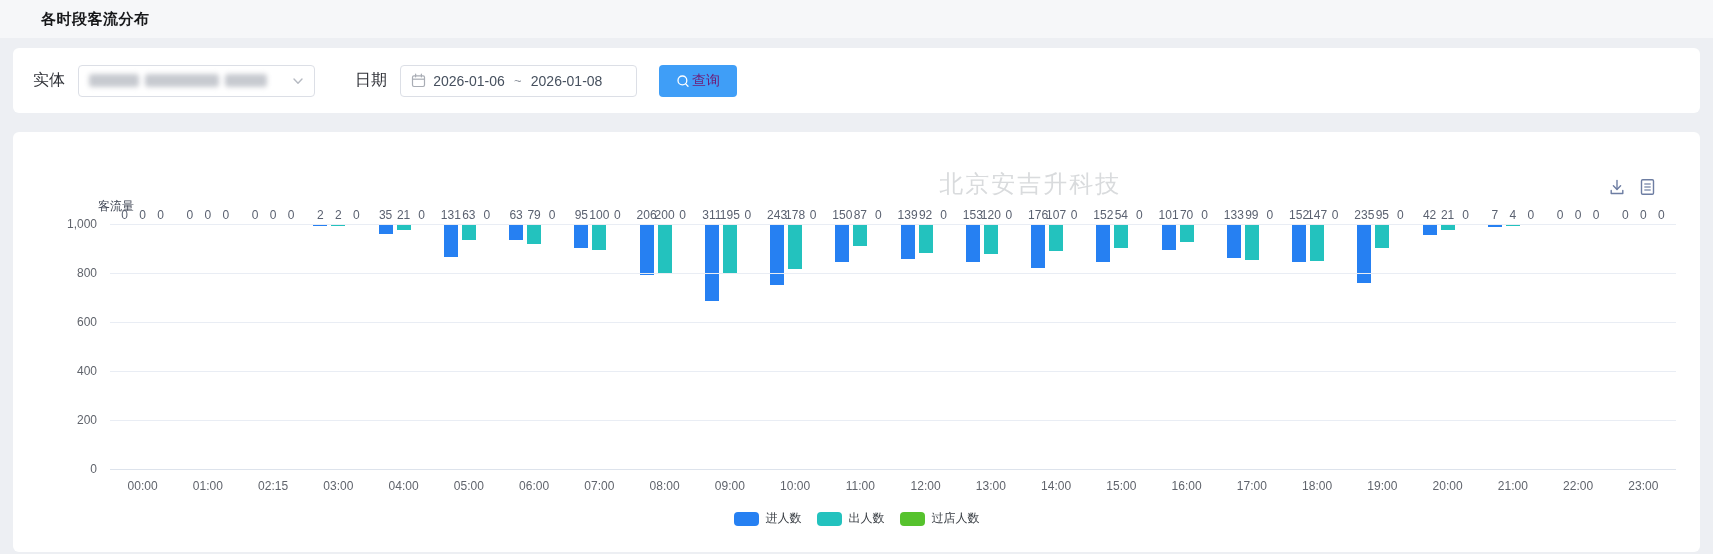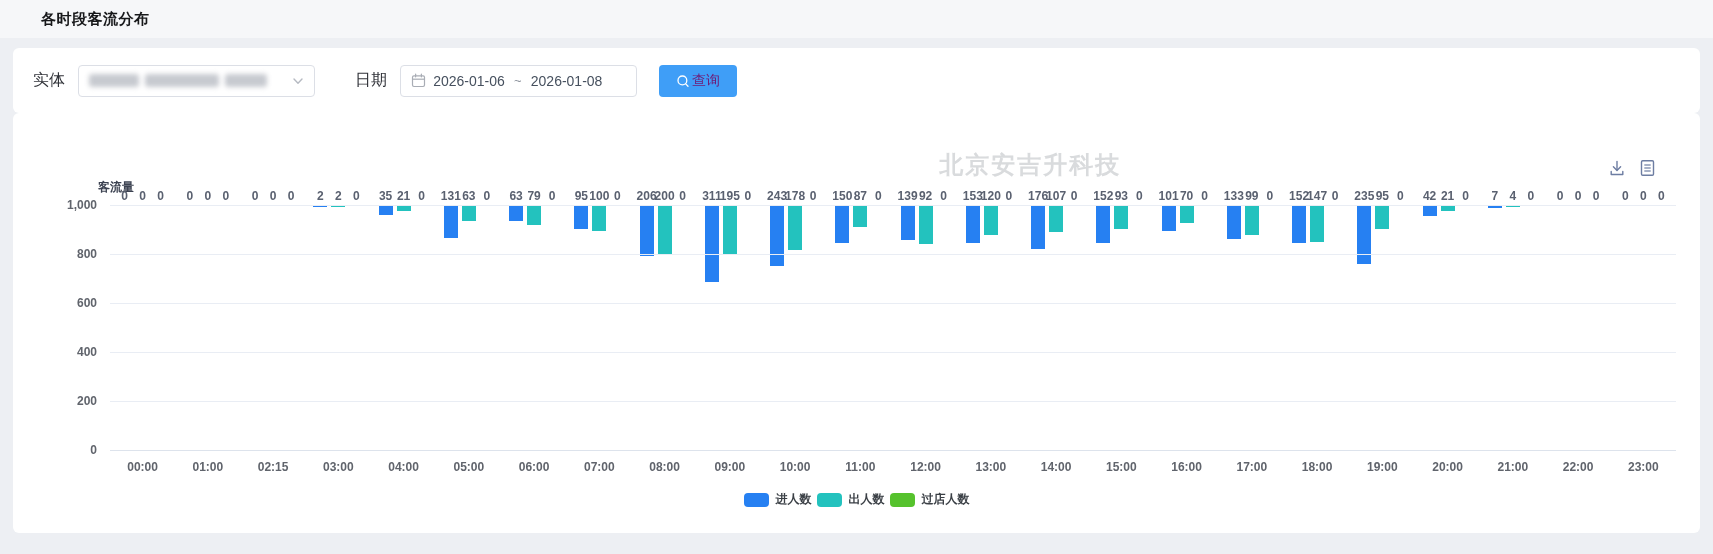--- a/index.html
+++ b/index.html
@@ -6,21 +6,21 @@
   html,body { width:1713px; height:554px; overflow:hidden; }
   body { background:#edeff3; font-family:"Liberation Sans","DejaVu Sans",sans-serif; }
 
   
   .top-strip { height:38px; background:#f6f7f9; display:flex; align-items:center; padding-left:41px; }
   .page-title { font-size:15px; font-weight:700; color:#17181a; letter-spacing:0.5px; }
 
   
   .card { background:#fff; border-radius:6px; margin:0 13px; }
   .filter-card { margin-top:10px; height:65px; display:flex; align-items:center; padding-left:20px; }
-  .chart-card { margin-top:0; height:420px; position:relative;font-weight:bold; }
+  .chart-card { margin-top:19px; height:420px; position:relative; }
 
   
   .fld-label { font-size:16px; color:#303238; }
   .select-box { width:237px; height:32px; border:1px solid #dcdfe6; border-radius:4px; background:#fff;
     margin-left:13px; display:flex; align-items:center; justify-content:space-between; padding:0 10px; cursor:pointer; }
   .blur-wrap { display:flex; gap:6px; filter:blur(2.6px); }
   .blob { height:13px; border-radius:3px; background:#c7cad0; }
   .date-label { margin-left:40px; }
   .date-box { width:237px; height:32px; border:1px solid #dcdfe6; border-radius:4px; background:#fff;
     margin-left:13px; display:flex; align-items:center; padding:0 10px; cursor:pointer; }
@@ -38,21 +38,21 @@
   .y-name { position:absolute; bottom:calc(100% + 10px); left:-12px; font-size:12px; color:#3c4251; }
   .gridline { position:absolute; left:0; right:0; height:1px; background:#e9edf4; }
   .gridline.base { background:#dde3ec; }
   .ytick { position:absolute; right:calc(100% + 13px); transform:translateY(6px); font-size:12px; color:#60646c; white-space:nowrap; }
   .bars-row { position:absolute; left:0; right:0; top:0; bottom:0; display:flex; align-items:flex-end; }
   .bar-group { flex:1 1 0; display:flex; justify-content:center; gap:4px; position:relative; height:100%; }
   .bar { width:14px; position:relative; }
   .bar-label { position:absolute; bottom:100%; margin-bottom:3px; left:50%; transform:translateX(-50%);
     font-size:12px; color:#5a6170; white-space:nowrap; }
   .x-label { position:absolute; top:calc(100% + 9px); left:0; right:0; text-align:center; font-size:12px; color:#60646c; }
-  .legend { position:absolute; top:378px; left:0; right:0; display:flex; justify-content:center; align-items:center; gap:5px; }
+  .legend { position:absolute; top:378px; left:0; right:0; display:flex; justify-content:center; align-items:center; gap:15px; }
   .legend-item { display:flex; align-items:center; gap:7px; cursor:pointer; }
   .legend-swatch { width:25px; height:14px; border-radius:4px; }
   .legend-text { font-size:12px; color:#3a3f45; }
 </style>
 </head>
 <body>
 
 <div class="top-strip">
   <div class="page-title">各时段客流分布</div>
 </div>
@@ -263,21 +263,21 @@
           </div>
           <div class="bar" style="height: 0px; background: rgb(86, 194, 45);">
             <span class="bar-label">0</span>
           </div>
           <div class="x-label">11:00</div>
         </div>
         <div class="bar-group">
           <div class="bar" style="height: 34.055px; background: rgb(38, 128, 242);">
             <span class="bar-label">139</span>
           </div>
-          <div class="bar" style="height: 38px; background: rgb(35, 194, 190);">
+          <div class="bar" style="height: 28px; background: rgb(35, 194, 190);">
             <span class="bar-label">92</span>
           </div>
           <div class="bar" style="height: 0px; background: rgb(86, 194, 45);">
             <span class="bar-label">0</span>
           </div>
           <div class="x-label">12:00</div>
         </div>
         <div class="bar-group">
           <div class="bar" style="height: 37.485px; background: rgb(38, 128, 242);">
             <span class="bar-label">153</span>
@@ -300,21 +300,21 @@
           <div class="bar" style="height: 0px; background: rgb(86, 194, 45);">
             <span class="bar-label">0</span>
           </div>
           <div class="x-label">14:00</div>
         </div>
         <div class="bar-group">
           <div class="bar" style="height: 37.24px; background: rgb(38, 128, 242);">
             <span class="bar-label">152</span>
           </div>
           <div class="bar" style="height: 22.785px; background: rgb(35, 194, 190);">
-            <span class="bar-label">93</span>
+            <span class="bar-label">54</span>
           </div>
           <div class="bar" style="height: 0px; background: rgb(86, 194, 45);">
             <span class="bar-label">0</span>
           </div>
           <div class="x-label">15:00</div>
         </div>
         <div class="bar-group">
           <div class="bar" style="height: 24.745px; background: rgb(38, 128, 242);">
             <span class="bar-label">101</span>
           </div>
@@ -323,21 +323,21 @@
           </div>
           <div class="bar" style="height: 0px; background: rgb(86, 194, 45);">
             <span class="bar-label">0</span>
           </div>
           <div class="x-label">16:00</div>
         </div>
         <div class="bar-group">
           <div class="bar" style="height: 32.585px; background: rgb(38, 128, 242);">
             <span class="bar-label">133</span>
           </div>
-          <div class="bar" style="height: 29px; background: rgb(35, 194, 190);">
+          <div class="bar" style="height: 35px; background: rgb(35, 194, 190);">
             <span class="bar-label">99</span>
           </div>
           <div class="bar" style="height: 0px; background: rgb(86, 194, 45);">
             <span class="bar-label">0</span>
           </div>
           <div class="x-label">17:00</div>
         </div>
         <div class="bar-group">
           <div class="bar" style="height: 37.24px; background: rgb(38, 128, 242);">
             <span class="bar-label">152</span>

